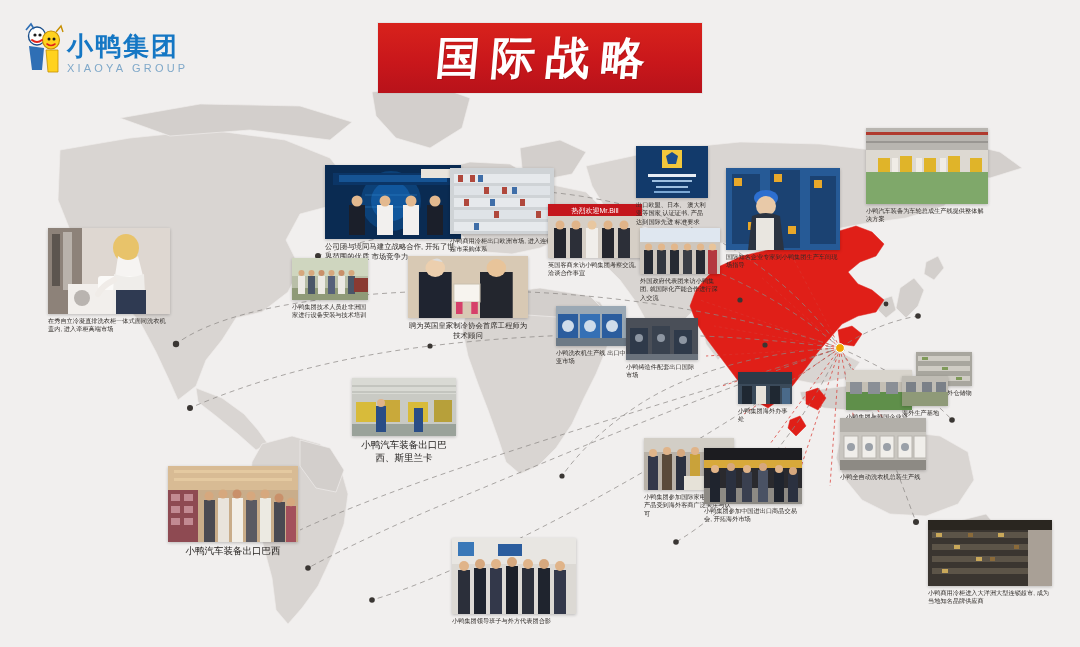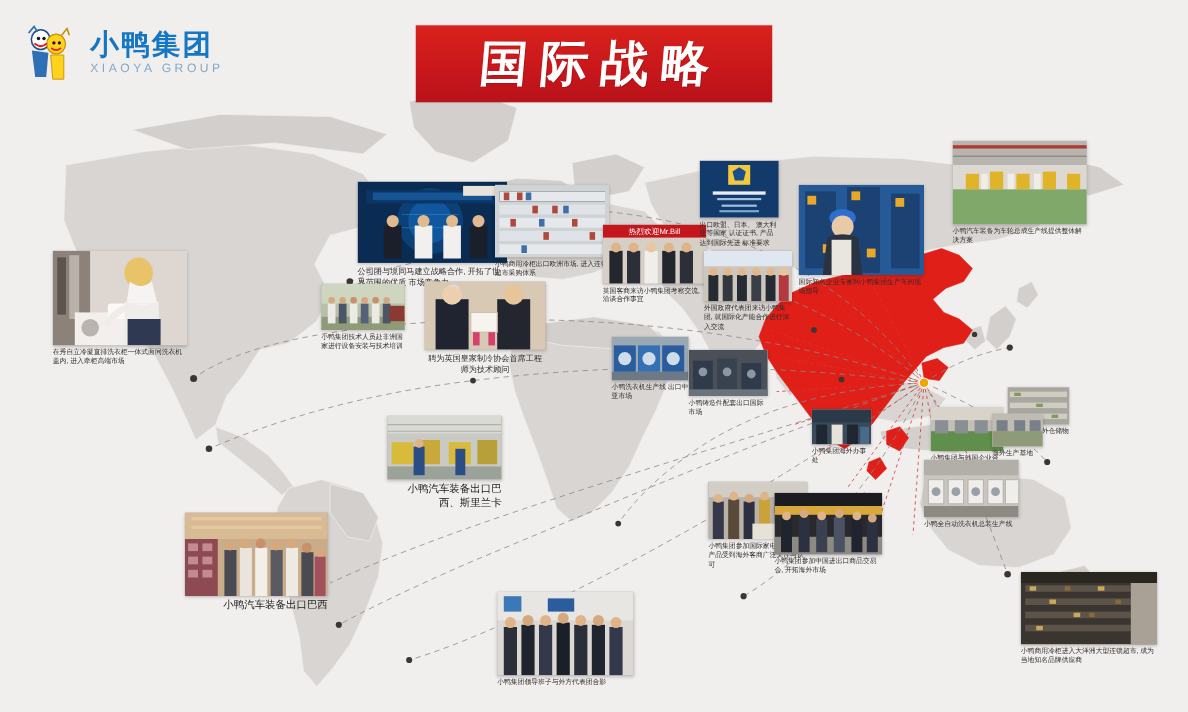--- a/index.html
+++ b/index.html
@@ -16,21 +16,21 @@
   #map-layer svg{position:absolute;left:0;top:0;width:1080px;height:647px;}
   .land{fill:#d9d5d2;stroke:#efeceb;stroke-width:.7;}
   .land2{fill:#d3cfcc;stroke:#efeceb;stroke-width:.7;}
   .china{fill:#e01f18;stroke:#e01f18;stroke-width:.5;}
   .route{fill:none;stroke:#8b8785;stroke-width:.85;stroke-dasharray:5 4;opacity:.85;}
   .route-fan{fill:none;stroke:#d9342c;stroke-width:.8;stroke-dasharray:3 3;opacity:.9;}
   .node{fill:#3a3633;}
   .node-hub{fill:#f0a500;stroke:#ffffff;stroke-width:1;}
 
   
-  #logo{position:absolute;left:22px;top:20px;display:flex;align-items:center;gap:16px;}
+  #logo{position:absolute;left:22px;top:20px;display:flex;align-items:flex-end;gap:1px;}
   #logo .mark{width:44px;height:54px;position:relative;}
   #logo .txt{display:flex;flex-direction:column;line-height:1;}
   #logo .cn{font-size:26px;font-weight:700;color:#1577c4;letter-spacing:2px;white-space:nowrap;}
   #logo .en{font-size:11px;color:#7fa8c9;letter-spacing:3.2px;margin-top:4px;white-space:nowrap;}
 
   #title-banner{
     position:absolute;left:378px;top:23px;width:324px;height:70px;
     background:linear-gradient(180deg,#d8221c 0%,#c9171b 55%,#b8121a 100%);
     display:flex;align-items:center;justify-content:center;
     box-shadow:0 0 0 1px rgba(0,0,0,.04);
@@ -49,21 +49,21 @@
   .ph{
     display:block;width:100%;height:auto;
     box-shadow:0 1px 3px rgba(0,0,0,.22);
     background:#bbb;overflow:hidden;position:relative;
   }
   .ph svg{display:block;width:100%;height:100%;}
   .cap{
     margin-top:3px;color:#2f2b28;line-height:1.35;
     font-size:6.2px;word-break:break-all;
   }
-  .cap.big{font-size:9.5px;text-align:right;color:#23201e;}
+  .cap.big{font-size:9.5px;text-align:center;color:#23201e;}
   .cap.mid{font-size:7.4px;}
   .cap.ctr{text-align:center;}
 </style>
 </head>
 <body>
 
 <div id="stage">
 
   <div id="map-layer">
     <svg viewBox="0 0 1080 647" preserveAspectRatio="none">
@@ -320,21 +320,21 @@
           <rect x="56" y="22" width="9" height="24" fill="#262a33"></rect>
             <circle cx="60.5" cy="19" r="3.6" fill="#e2b78c"></circle>
           <rect x="68" y="22" width="9" height="24" fill="#b4383f"></rect>
             <circle cx="72.5" cy="19" r="3.6" fill="#e8c49a"></circle>
         </g>
       </svg>
     </div>
     <div class="cap">外国政府代表团来访小鸭集团, 就国际化产能合作进行深入交流</div>
   </div>
 
-  <div class="card" style="left:386px;top:256px;width:110px;">
+  <div class="card" style="left:408px;top:256px;width:120px;">
     <div class="ph" style="height:62px;">
       <svg viewBox="0 0 110 62" preserveAspectRatio="none">
         <rect width="110" height="62" fill="#c9b6a0"></rect>
         <rect x="0" y="0" width="110" height="62" fill="#d8c9b4"></rect>
         <rect x="10" y="16" width="30" height="46" fill="#1f2430"></rect>
         <circle cx="25" cy="12" r="9" fill="#eccfae"></circle>
         <path d="M22 4 q6 -4 10 2" fill="#dcdcdc"></path>
         <rect x="66" y="16" width="30" height="46" fill="#23262e"></rect>
         <circle cx="81" cy="12" r="9" fill="#e8c49a"></circle>
         <rect x="42" y="28" width="24" height="18" fill="#f7f4ef" stroke="#c9bfae"></rect>

